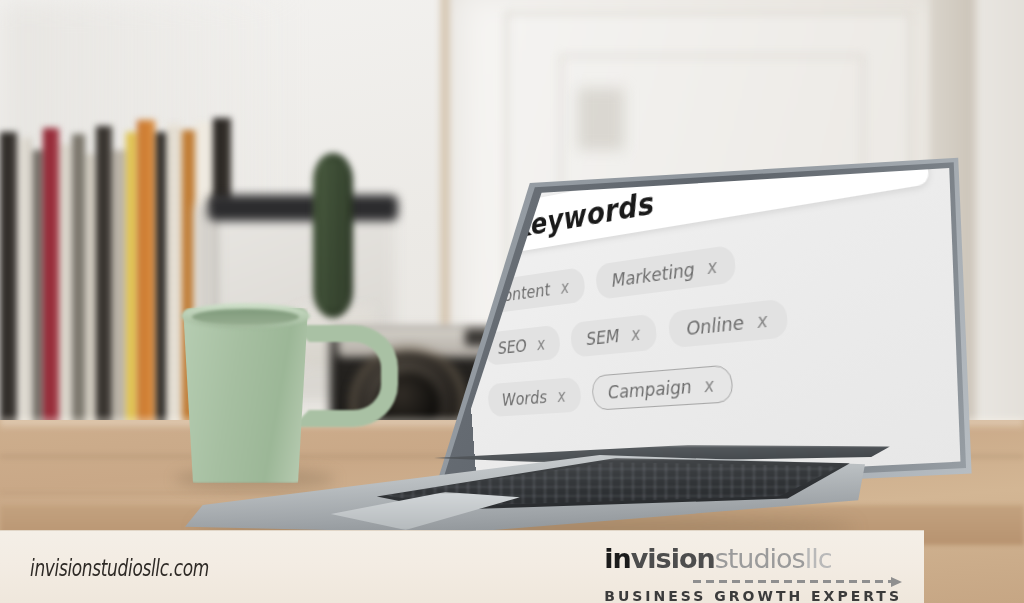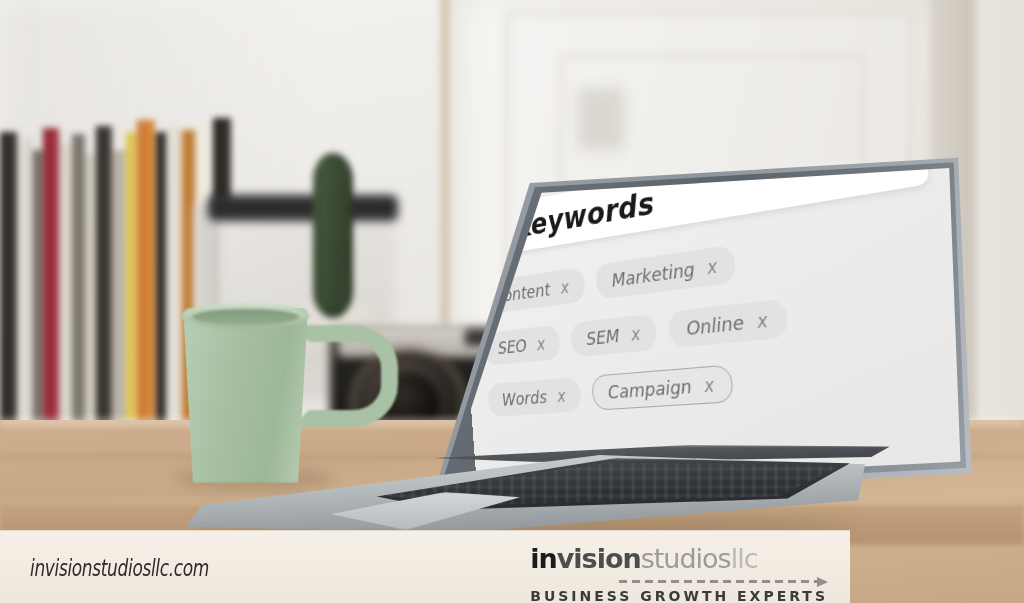--- a/index.html
+++ b/index.html
@@ -282,21 +282,21 @@
     clip-path:polygon(3% 72%, 57% 0%, 100% 8%, 96% 66%, 30% 100%);
     filter:blur(1.6px);
   }
   .laptop-shadow{
     position:absolute;left:195px;top:515px;width:660px;height:26px;
     background:rgba(110,92,68,.28);border-radius:50%;filter:blur(9px);
   }
 
   
   .footer{
-    position:absolute;left:0;bottom:0;width:850px;height:72px;
+    position:absolute;left:0;bottom:0;width:924px;height:72px;
     background:linear-gradient(180deg,#f4efe7 0%,#f3ece3 45%,#efe7dc 100%);
     border-top:1px solid rgba(214,200,182,.55);
   }
   .footer-url{
     position:absolute;left:30px;top:24px;
     font-family:"DejaVu Sans Condensed","Liberation Sans",sans-serif;
     font-style:italic;font-size:23px;color:#2e2a26;letter-spacing:-.4px;
     transform:scaleX(.82);transform-origin:left center;white-space:nowrap;
   }
   .logo{position:absolute;right:22px;top:12px;text-align:left;}

